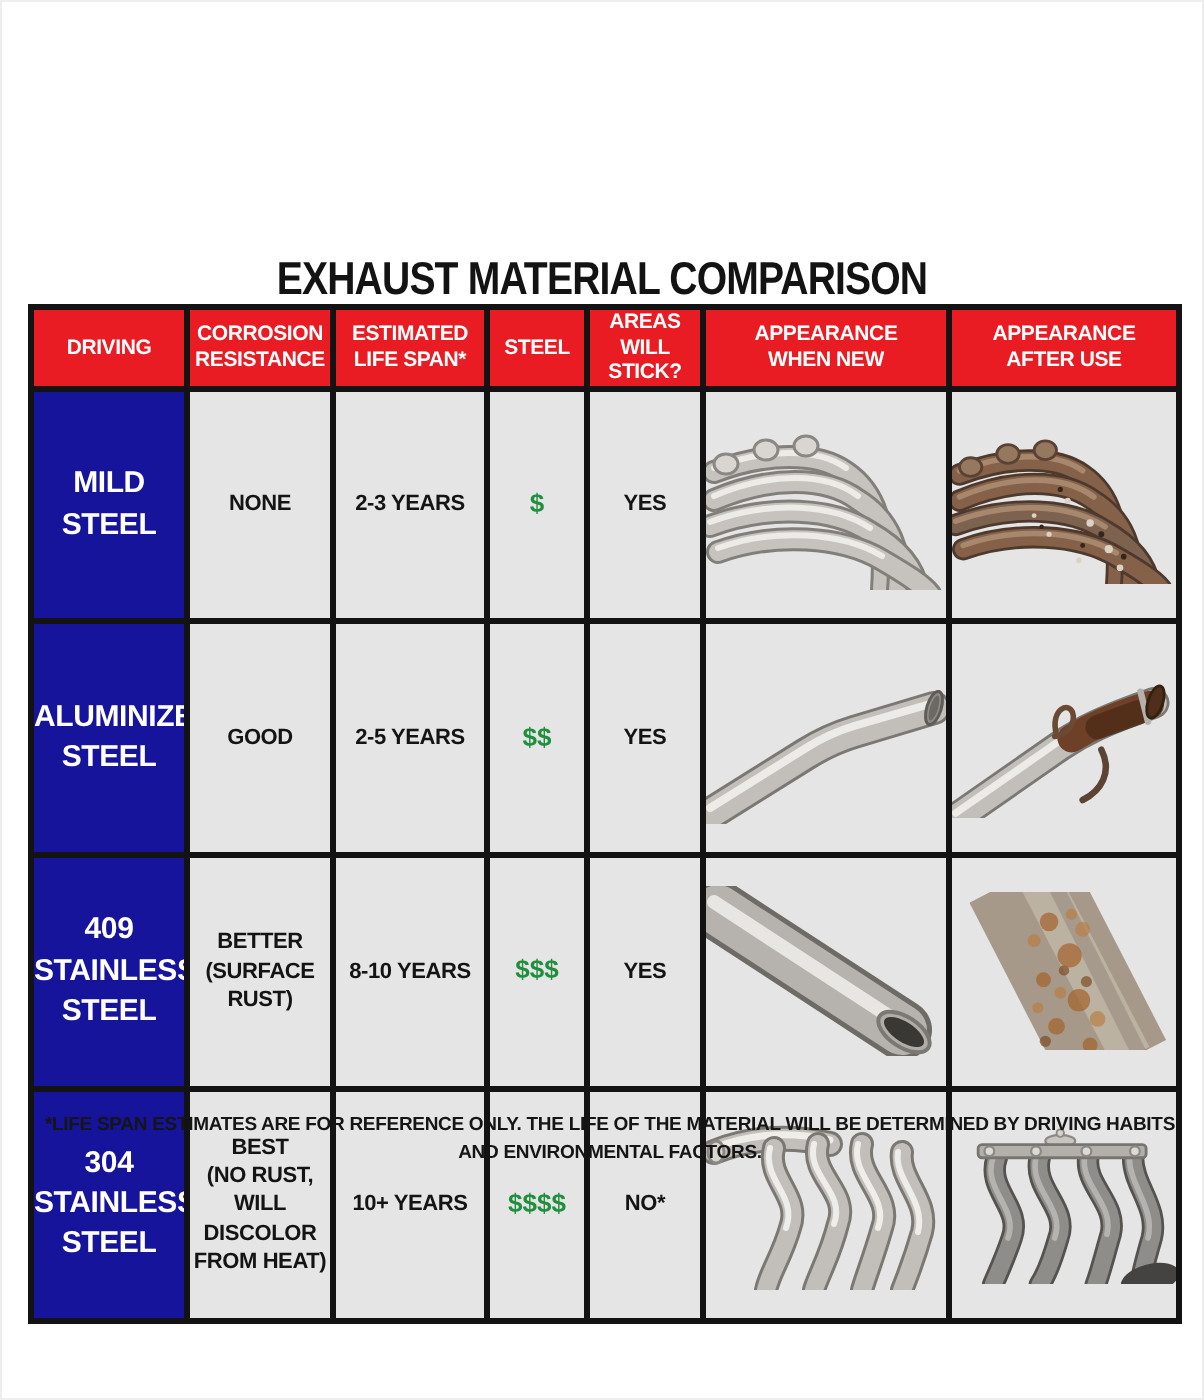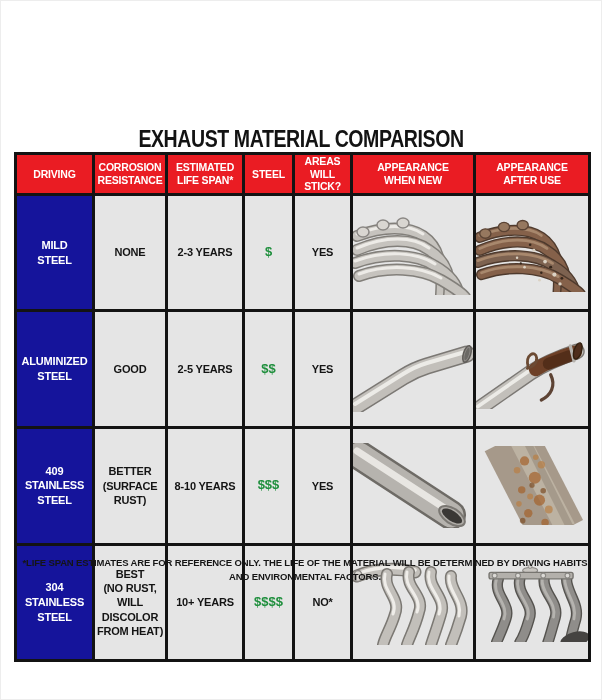--- a/index.html
+++ b/index.html
@@ -27,21 +27,21 @@
   }
   table.cmp thead tr{height:38px;}
   table.cmp tbody tr{height:85px;}
   table.cmp tbody tr:last-child{height:88px;}
   th{
     background:var(--header-bg);color:#ffffff;font-size:10.5px;font-weight:800;
     letter-spacing:-0.2px;line-height:1.2;white-space:pre-line;
   }
   td{font-size:11px;font-weight:800;color:#141414;letter-spacing:-0.2px;
      line-height:1.3;white-space:pre-line;background:#e5e5e5;}
-  td.mat{background:var(--material-bg);color:#ffffff;font-size:11px;line-height:1.35;}
+  td.mat{background:var(--material-bg);color:#ffffff;font-size:15px;line-height:1.35;}
   td.cost{color:var(--cost-text);font-size:13px;letter-spacing:0;}
   td.photo{padding:0;}
   td.photo svg{display:block;width:100%;height:100%;}
   .footnotes{
     position:absolute;left:19px;top:556px;width:572px;color:#151515;
     font-size:9.5px;font-weight:800;letter-spacing:-0.15px;line-height:14px;text-align:center;
   }
 </style>
 </head>
 <body>

